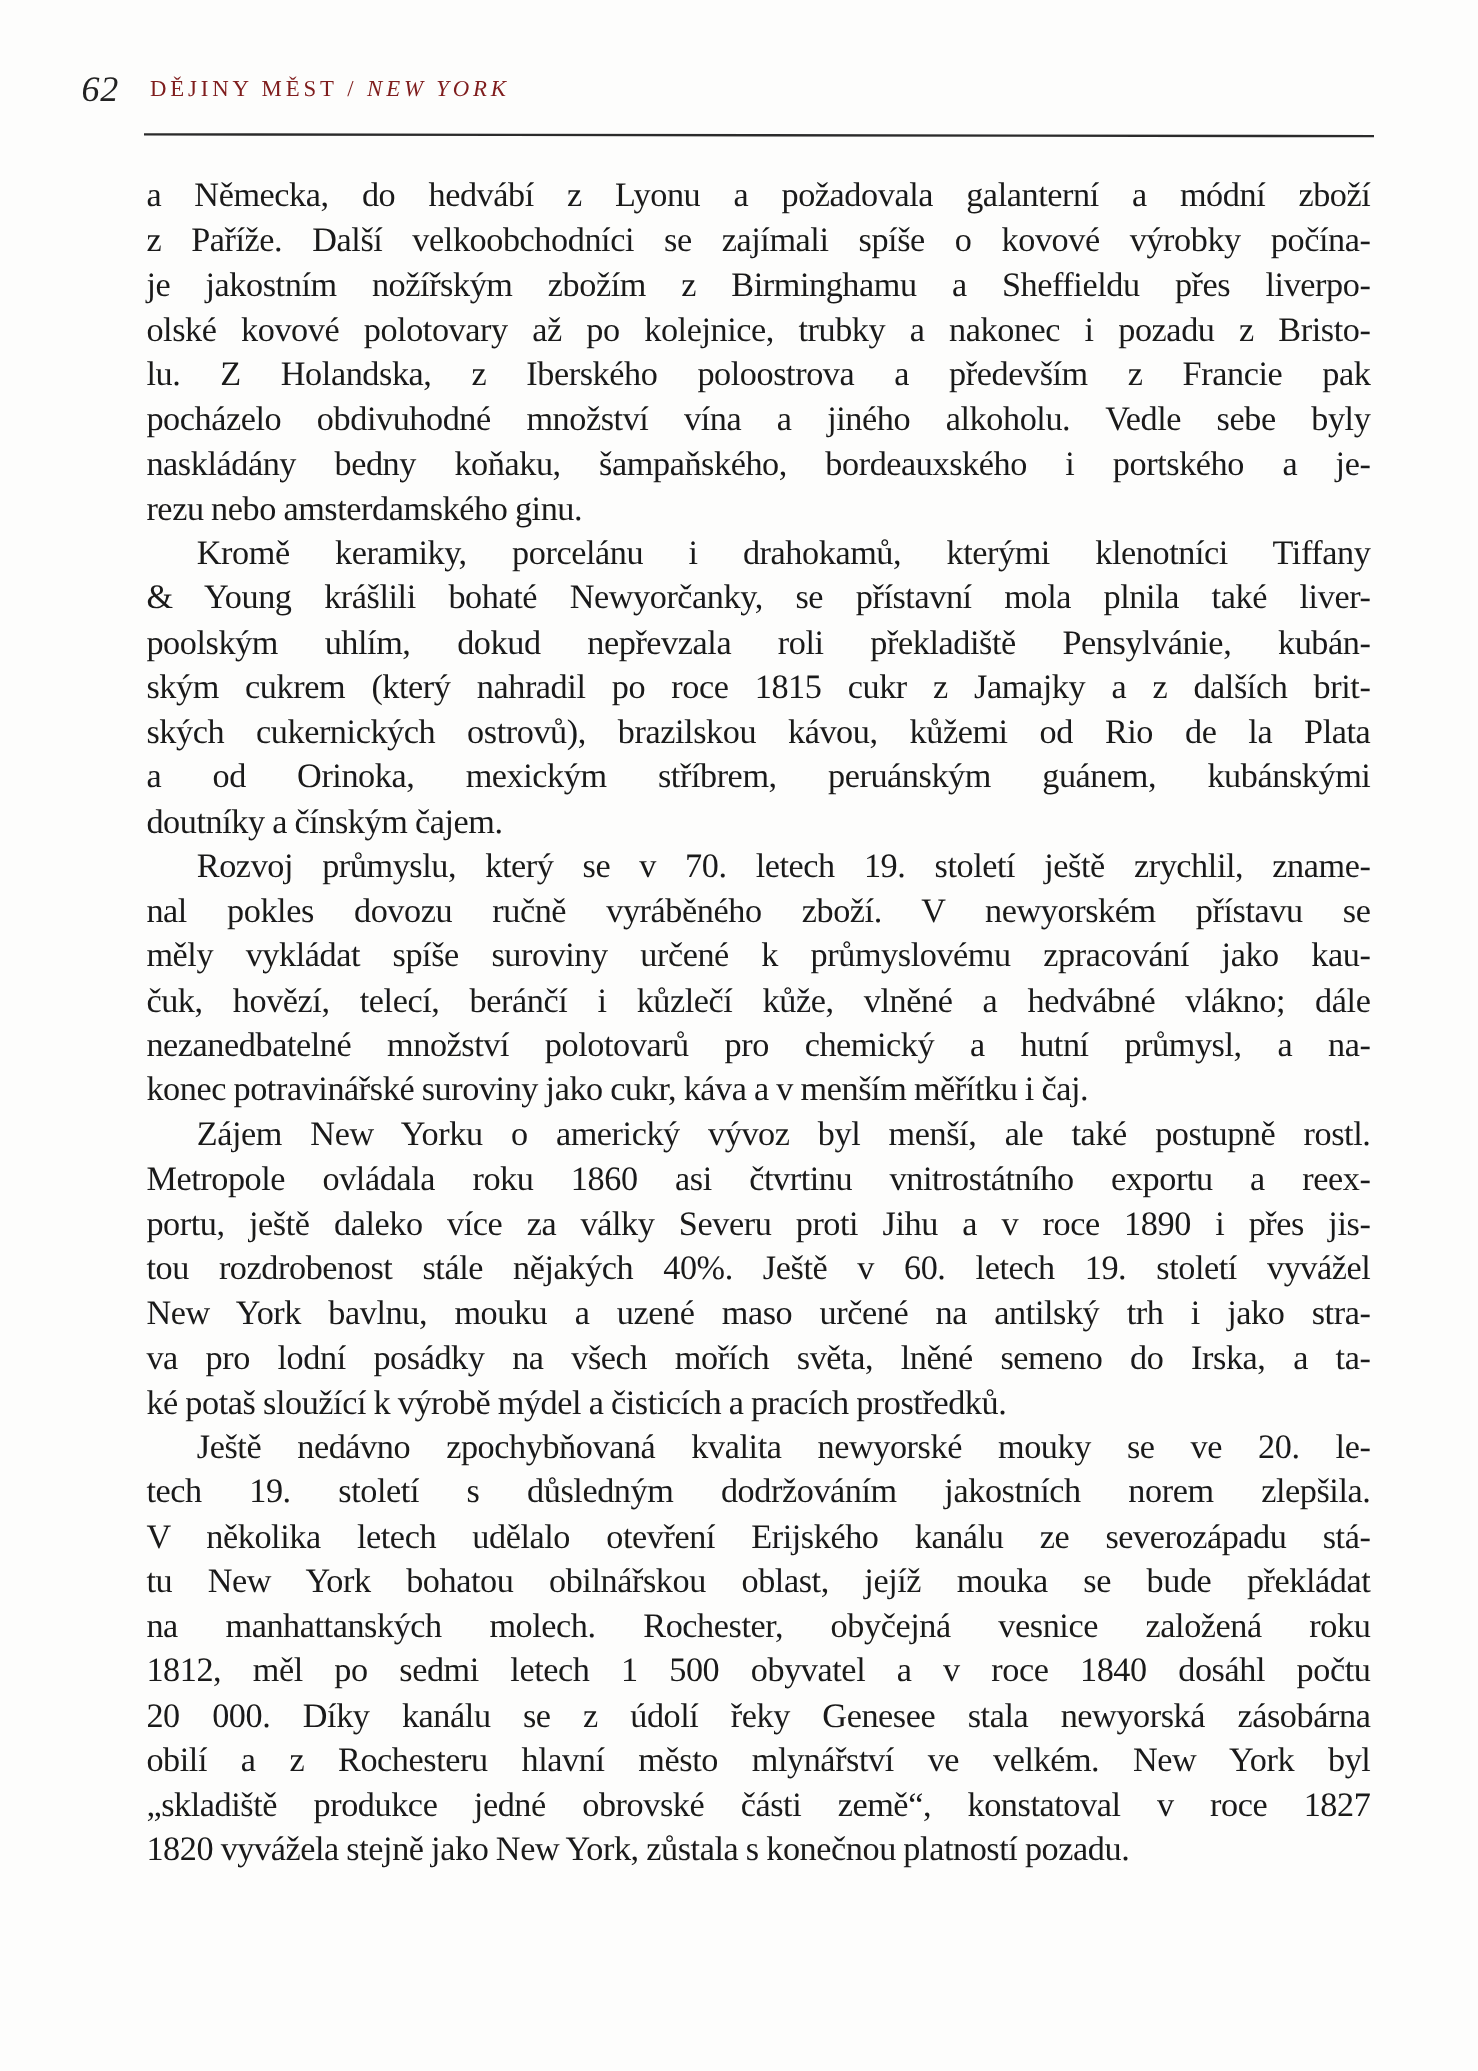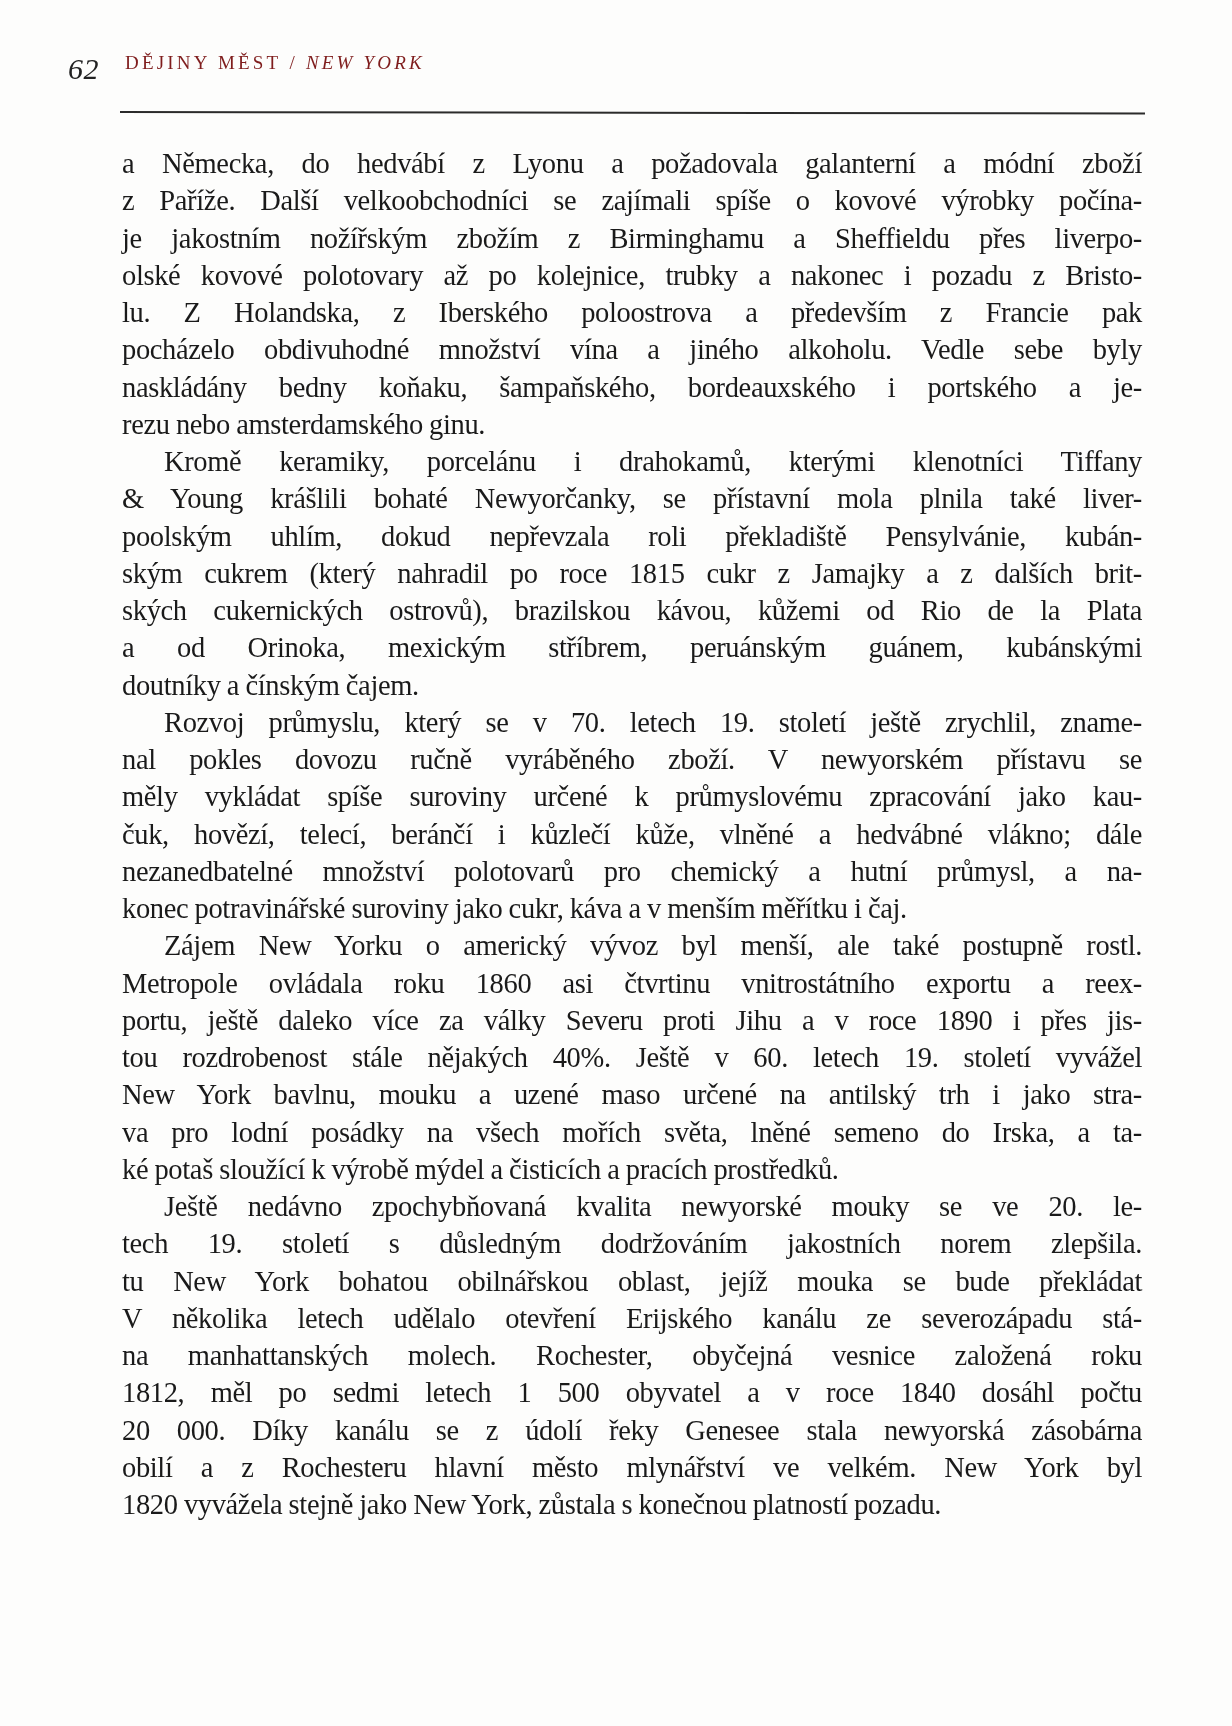--- a/index.html
+++ b/index.html
@@ -1,19 +1,19 @@
 <!DOCTYPE html>
 <html><head>
 <meta charset="utf-8">
 <style>
   html, body { margin: 0; padding: 0; background: #ffffff; }
   body { width: 1232px; height: 1726px; position: relative; overflow: hidden;
          font-family: "Liberation Serif", "DejaVu Serif", serif; color: #1a1a1a; }
   .page { position: absolute; left: 0; top: 0; width: 1232px; height: 1726px; background: #fdfdfc; }
-  .header { position: absolute; left: 68px; top: 52px; height: 46px; display: flex; align-items: flex-start; }
+  .header { position: absolute; left: 68px; top: 52px; height: 46px; display: flex; align-items: center; }
   .page-number { font-style: italic; font-size: 30px; color: #222; margin-right: 26px; letter-spacing: 0.5px; }
   .running-head { font-size: 19px; letter-spacing: 3.2px; color: #7f1d1d; }
   .running-head .sep { margin: 0 8px; }
   .running-head .ital { font-style: italic; }
   .rule { position: absolute; left: 120px; top: 111px; width: 1025px; height: 2px; background: #2b2b2b;
           transform: rotate(0.08deg); transform-origin: left center; }
   .body-text { position: absolute; left: 122px; top: 117px; width: 1020px; margin-top: 28px; }
   .line { display: block; height: 37.25px; line-height: 37.25px; font-size: 28.5px; white-space: nowrap;
           text-align: justify; text-align-last: justify; letter-spacing: -0.35px; word-spacing: -0.5px; }
   .line.last { text-align-last: left; }
@@ -72,23 +72,24 @@
       <span class="line">portu, ještě daleko více za války Severu proti Jihu a v roce 1890 i přes jis-</span>
       <span class="line">tou rozdrobenost stále nějakých 40%. Ještě v 60. letech 19. století vyvážel</span>
       <span class="line">New York bavlnu, mouku a uzené maso určené na antilský trh i jako stra-</span>
       <span class="line">va pro lodní posádky na všech mořích světa, lněné semeno do Irska, a ta-</span>
       <span class="line last">ké potaš sloužící k výrobě mýdel a čisticích a pracích prostředků.</span>
     </div>
 
     <div>
       <span class="line indent">Ještě nedávno zpochybňovaná kvalita newyorské mouky se ve 20. le-</span>
       <span class="line">tech 19. století s důsledným dodržováním jakostních norem zlepšila.</span>
+      <span class="line">V několika letech udělalo otevření Erijského kanálu ze severozápadu stá-</span>
       <span class="line">tu New York bohatou obilnářskou oblast, jejíž mouka se bude překládat</span>
-      <span class="line">V několika letech udělalo otevření Erijského kanálu ze severozápadu stá-</span>
       <span class="line">na manhattanských molech. Rochester, obyčejná vesnice založená roku</span>
       <span class="line">1812, měl po sedmi letech 1 500 obyvatel a v roce 1840 dosáhl počtu</span>
       <span class="line">20 000. Díky kanálu se z údolí řeky Genesee stala newyorská zásobárna</span>
       <span class="line">obilí a z Rochesteru hlavní město mlynářství ve velkém. New York byl</span>
+      <span class="line">„skladiště produkce jedné obrovské části země“, konstatoval v roce 1827</span>
       <span class="line last">1820 vyvážela stejně jako New York, zůstala s konečnou platností pozadu.</span>
     </div>
 
   </div>
 </div>
 
 </body></html>

